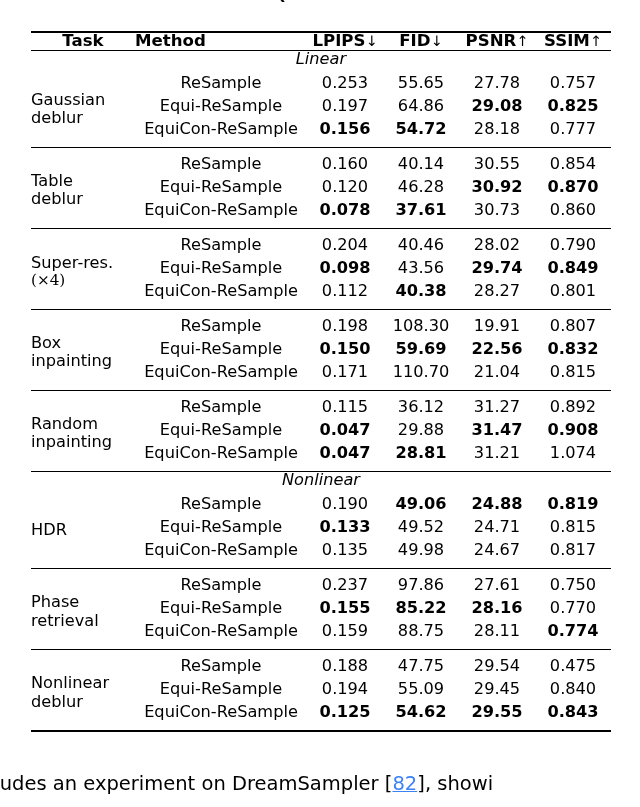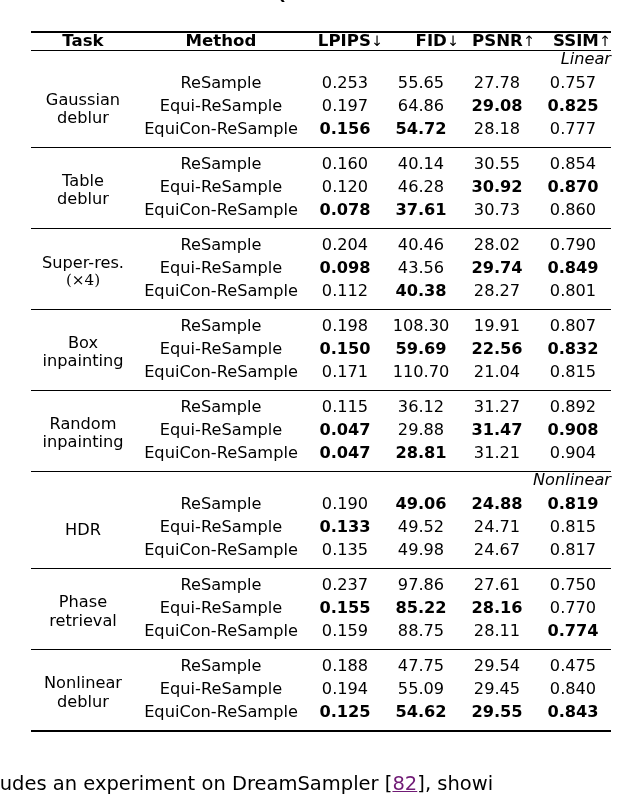--- a/index.html
+++ b/index.html
@@ -58,35 +58,35 @@
   tr.rule-sec > td { border-top: 1.4px solid #000; }
   tr.rule-bot > td { border-top: 2.1px solid #000; }
 
   
   th.hdr {
     font-weight: bold;
     font-size: 16.6px;
     padding: 7px 0 7px 0;
   }
   th.hdr-task   { text-align: center; width: 104px; }
-  th.hdr-method { text-align: center;   width: 172px; padding-left: 8px; }
-  th.hdr-num    { text-align: right; width: 76px; }
-
-  
-  td.c-task   { width: 104px; text-align: center; font-size: 16.2px; line-height: 1.12; }
+  th.hdr-method { text-align: left;   width: 172px; padding-left: 8px; }
+  th.hdr-num    { text-align: center; width: 76px; }
+
+  
+  td.c-task   { width: 104px; font-size: 16.2px; line-height: 1.12; }
   td.c-method { width: 172px; text-align: center; padding-left: 8px; font-size: 16.2px; }
   td.c-num    { width: 76px;  text-align: center; font-size: 16.2px; }
 
   td.bold { font-weight: bold; }
 
   
   td.section-label {
     font-style: italic;
     font-size: 16.2px;
-    text-align: right;
+    text-align: center;
     padding: 6px 0 2px 2px;
   }
 
   
   tr.datarow td { height: 23px; }
   tr.datarow.first td { padding-top: 5px; }
   tr.datarow.last  td { padding-bottom: 6px; }
 
   .sup-sub { font-size: 15.2px; font-family: "DejaVu Serif", serif; }
 
@@ -103,21 +103,21 @@
     font-family: "DejaVu Sans", sans-serif;
     font-size: 19.5px;
     white-space: nowrap;
     color: #000;
   }
   #caption-inner {
     position: absolute;
     left: -52px;
     top: 0;
   }
-  .cite { color: #701a75; text-decoration: underline; }
+  .cite { color: #3b82f6; text-decoration: underline; }
 </style>
 </head>
 <body>
 
 <div id="title-remnant">Table 12: Quantitative results</div>
 
 <div id="table-wrap">
   <table class="paper-table">
     <tbody id="table-body">
         <tr class="rule-top">
@@ -295,21 +295,21 @@
           <td class="c-num bold">0.047</td>
           <td class="c-num">29.88</td>
           <td class="c-num bold">31.47</td>
           <td class="c-num bold">0.908</td>
         </tr>
         <tr class="datarow last">
           <td class="c-method">EquiCon-ReSample</td>
           <td class="c-num bold">0.047</td>
           <td class="c-num bold">28.81</td>
           <td class="c-num">31.21</td>
-          <td class="c-num">0.904</td>
+          <td class="c-num">1.074</td>
         </tr>
         <tr class="rule-sec">
           <td></td>
           <td></td>
           <td></td>
           <td></td>
           <td></td>
           <td></td>
         </tr>
         <tr class="section-row">

